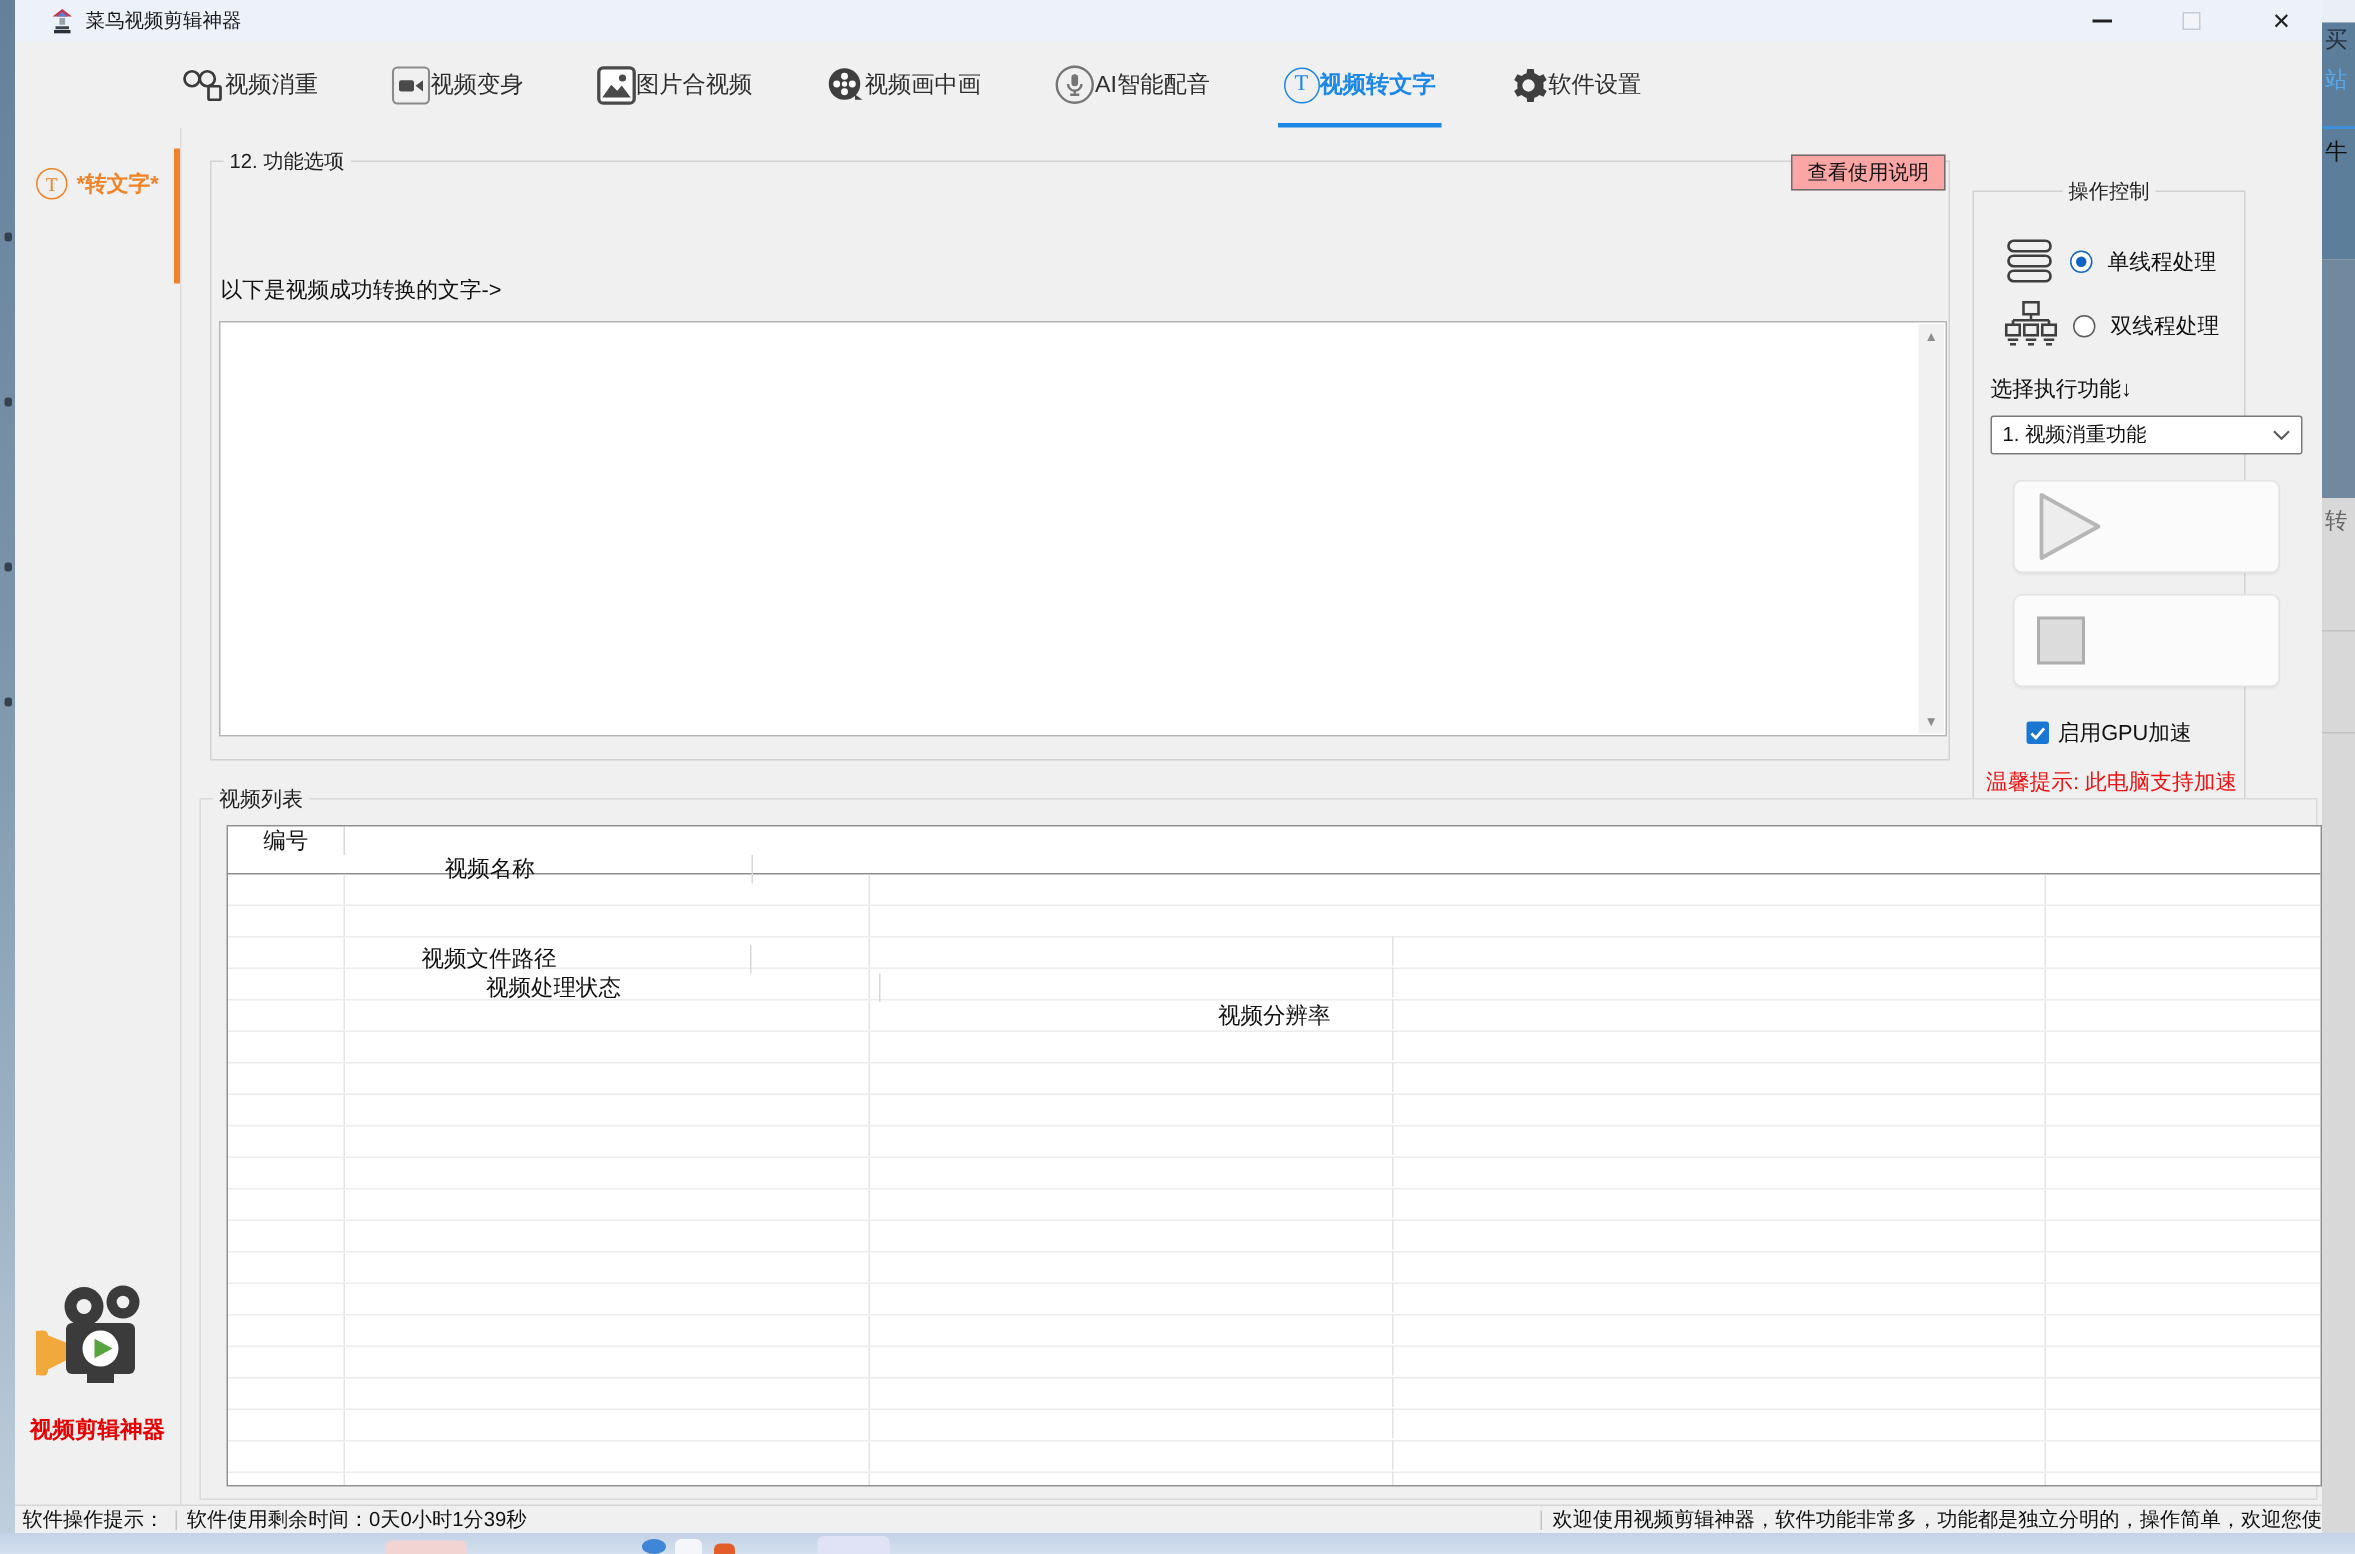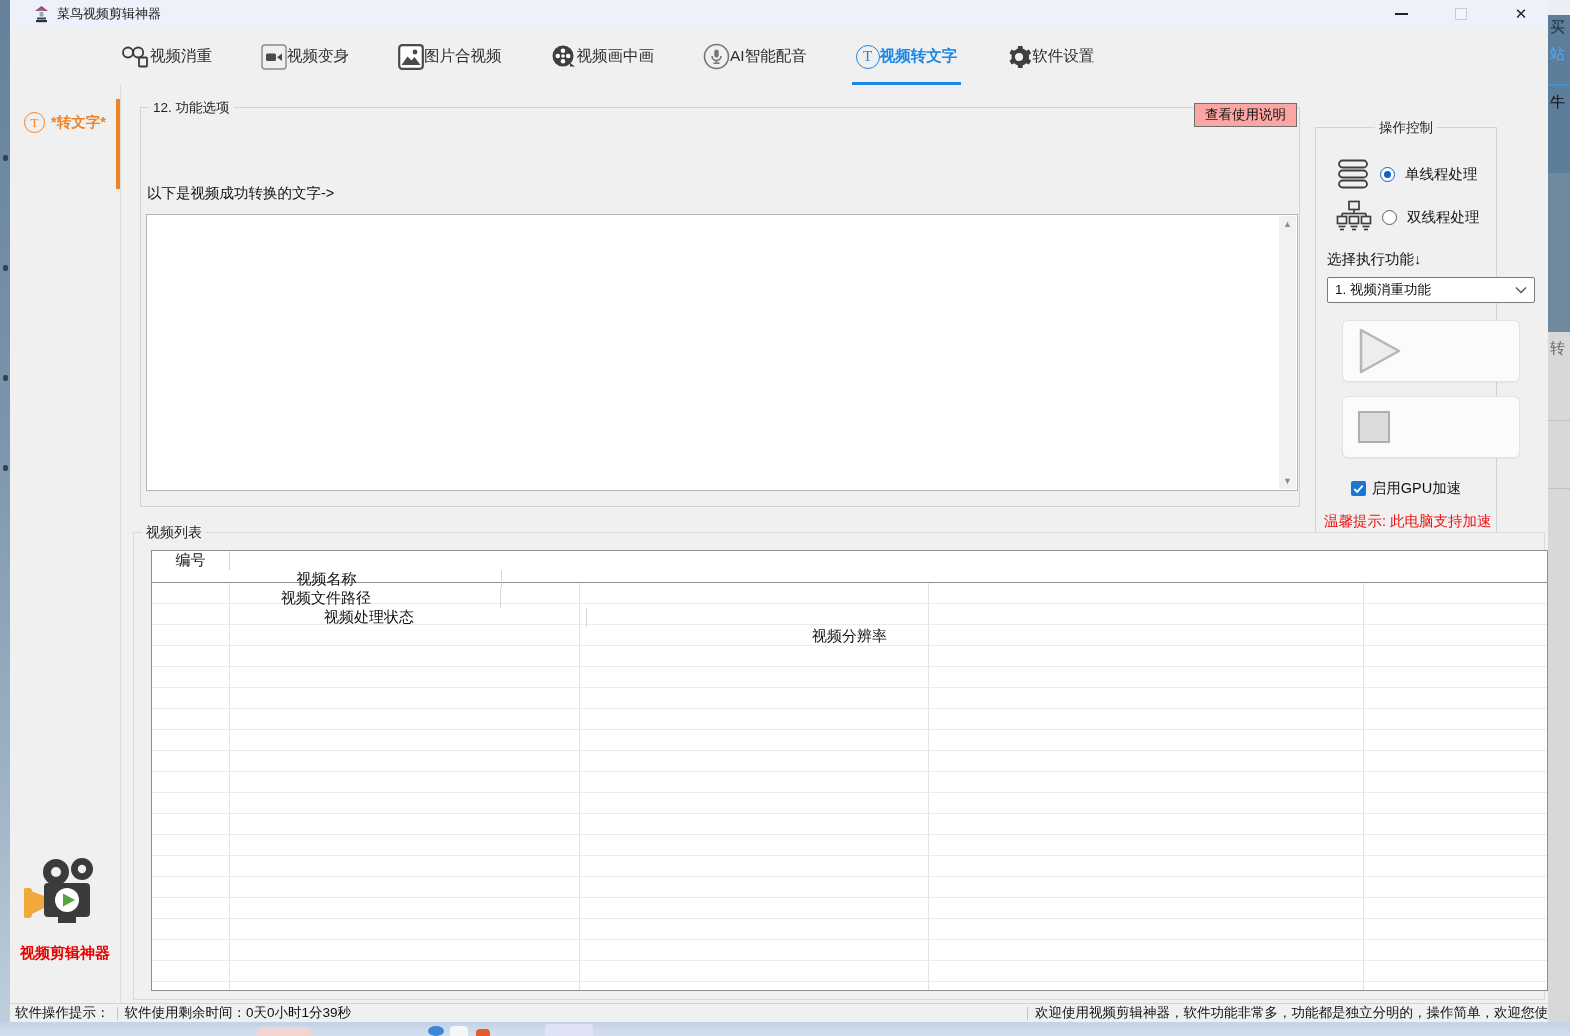--- a/index.html
+++ b/index.html
@@ -78,21 +78,21 @@
   .gpu-note { position:absolute; left:8px; top:384px; font-size:14.5px; color:#ee1111; white-space:nowrap; }
 
   .gb-list { left:123px; top:532px; width:1412px; height:468px; border-color:#dadada; }
   .video-table { position:absolute; left:17px; top:17px; width:1397px; height:441px; background:#fff; border:1px solid #8f8f8f; overflow:hidden; }
   .vt-header { display:flex; height:32px; border-bottom:1px solid #8f8f8f;flex-direction:column; }
   .vt-h { font-size:15px; color:#111; display:flex; align-items:center; justify-content:center; border-right:1px solid #d7d7d7; }
   .vt-h:last-child { border-right:none; }
   .vt-row { display:flex; height:21px; border-bottom:1px solid #ececec; }
   .vt-c { border-right:1px solid #e3e3e3; height:100%; }
   .vt-c:last-child { border-right:none; }
-  .w0{width:78px;} .w1{width:350px;} .w2{width:349px;} .w3{width:435px;} .w4{flex:1;}
+  .w0{width:78px;} .w1{width:350px;} .w2{width:349px;margin-top:41px;} .w3{width:435px;} .w4{flex:1;}
 
   .statusbar { position:absolute; left:0; top:1003px; width:100%; height:19px; background:#f0f0f0; border-top:1px solid #d5d5d5;
     display:flex; align-items:center; font-size:13.5px; color:#111; overflow:hidden; white-space:nowrap; }
   .sb-sep { width:1px; height:13px; background:#c4c4c4; margin:0 7px; flex:0 0 auto; }
   .sb-left { padding-left:5px; }
   .sb-spacer { flex:1; }
 </style>
 </head>
 <body>
 

